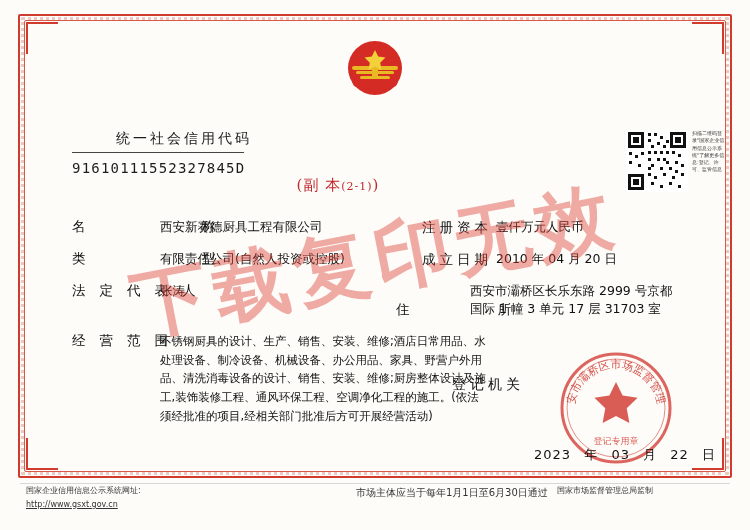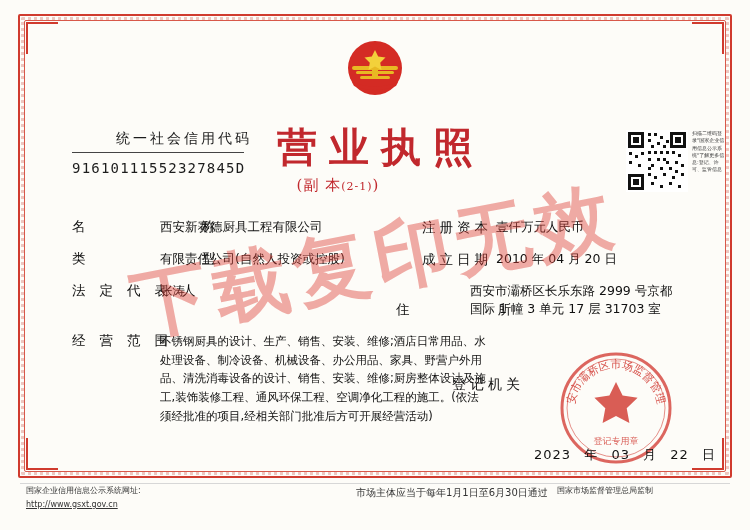--- a/index.html
+++ b/index.html
@@ -315,21 +315,20 @@
       <path d="M37 11 L41 22 L30 15 L44 15 L33 22 Z" fill="#d42b24"></path>
       <rect x="14" y="36" width="46" height="4" rx="2" fill="#e8b923"></rect>
       <rect x="18" y="41" width="38" height="3" rx="1.5" fill="#e8b923"></rect>
       <rect x="22" y="46" width="30" height="3" rx="1.5" fill="#e8b923"></rect>
       <rect x="34" y="28" width="6" height="20" fill="#e8b923"></rect>
       <path d="M37 20 l3.2 6.6 7.3 1-5.3 5.1 1.3 7.2-6.5-3.4-6.5 3.4 1.3-7.2-5.3-5.1 7.3-1z" fill="#f3d13b"></path>
       <path d="M14 52 q23 9 46 0 l-2 4 q-21 8 -42 0z" fill="#d42b24"></path>
     </svg>
   </div>
 
-  <div class="title">营业执照</div>
   <div class="subtitle">
     <span>(副 本</span><span class="small">(2-1)</span><span>)</span>
   </div>
 
   <div class="code-label">统一社会信用代码</div>
   <div class="code-line"></div>
   <div class="code-value">91610111552327845D</div>
 
   <div class="qr-wrap">
     <svg width="62" height="62" viewBox="0 0 62 62">

